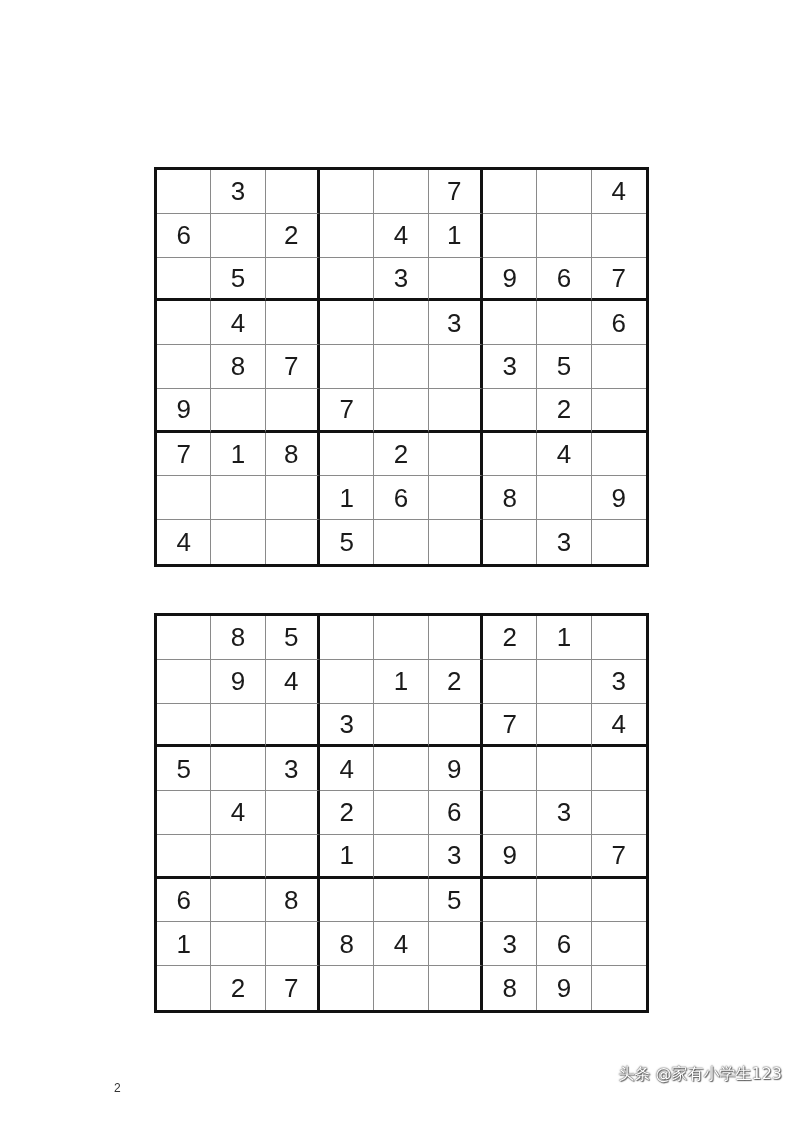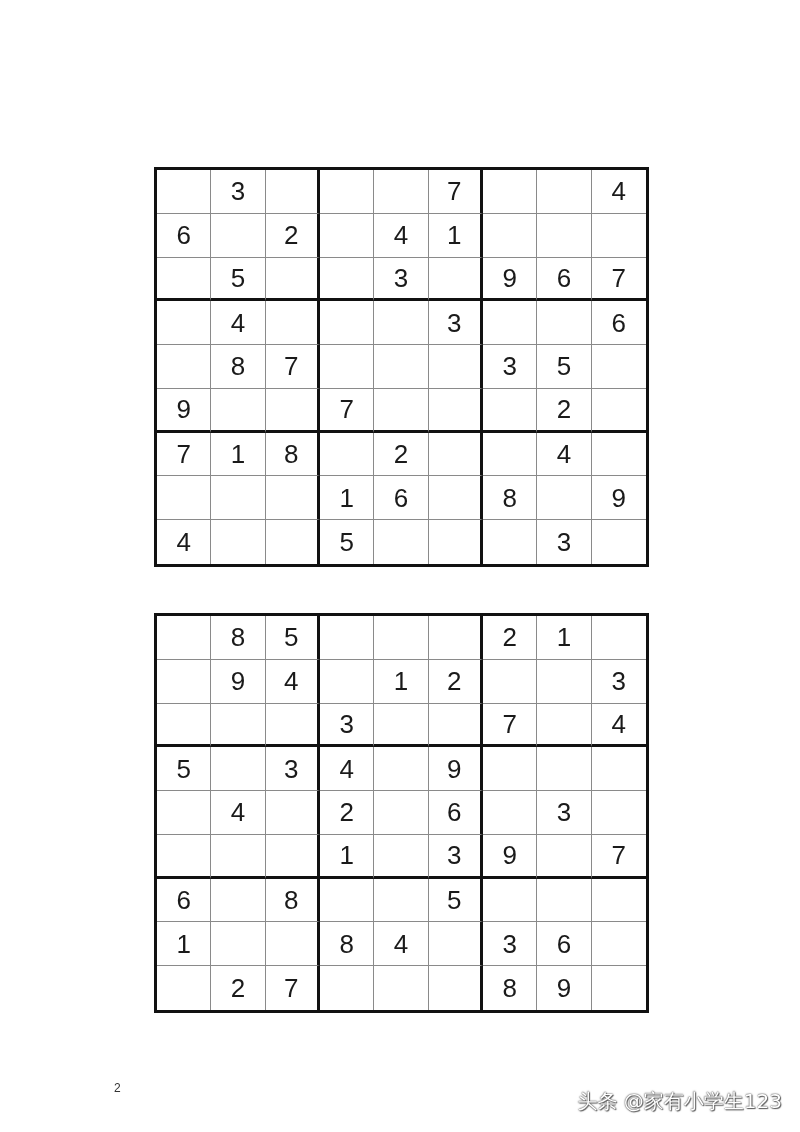--- a/index.html
+++ b/index.html
@@ -46,22 +46,22 @@
     .page-number {
       position: absolute;
       left: 114px;
       top: 1081px;
       font-size: 12px;
       color: #333;
     }
     .watermark {
       position: absolute;
       right: 18px;
-      top: 1088px;
-      font-size: 20px;
+      top: 1064px;
+      font-size: 16px;
       color: #ffffff;
       font-family: "DejaVu Sans", sans-serif;
       text-shadow: 0 0 1px #444, 0 0 2px #555, 1px 1px 1px #666;
       letter-spacing: 0px;
     }
   </style>
 </head>
 <body>
 
 <div class="sudoku" id="puzzle-1">

